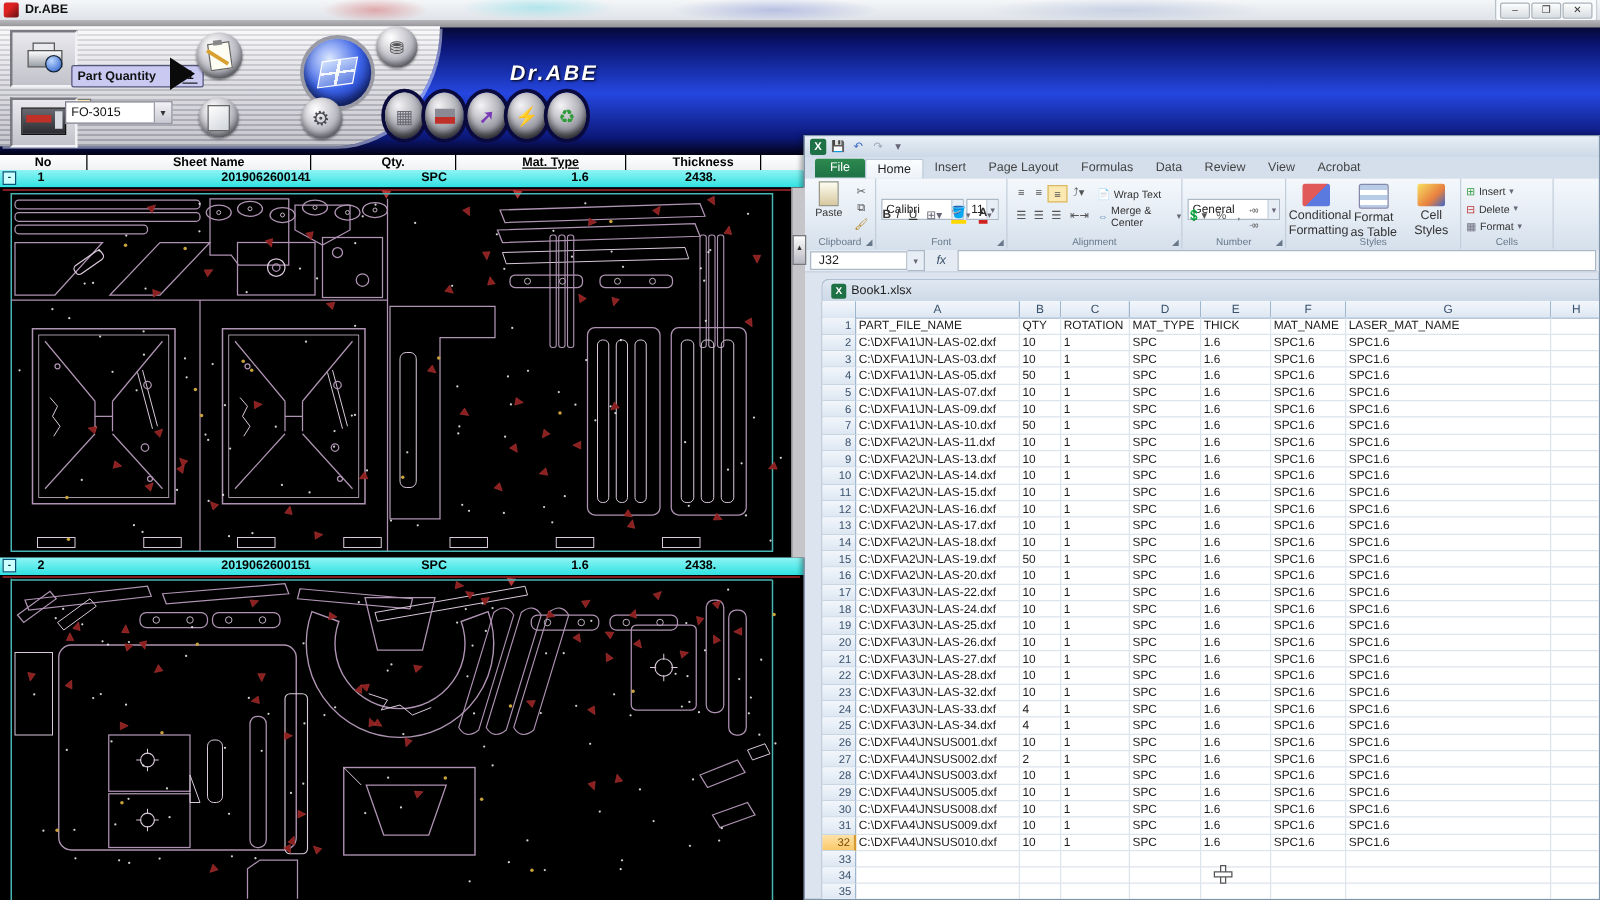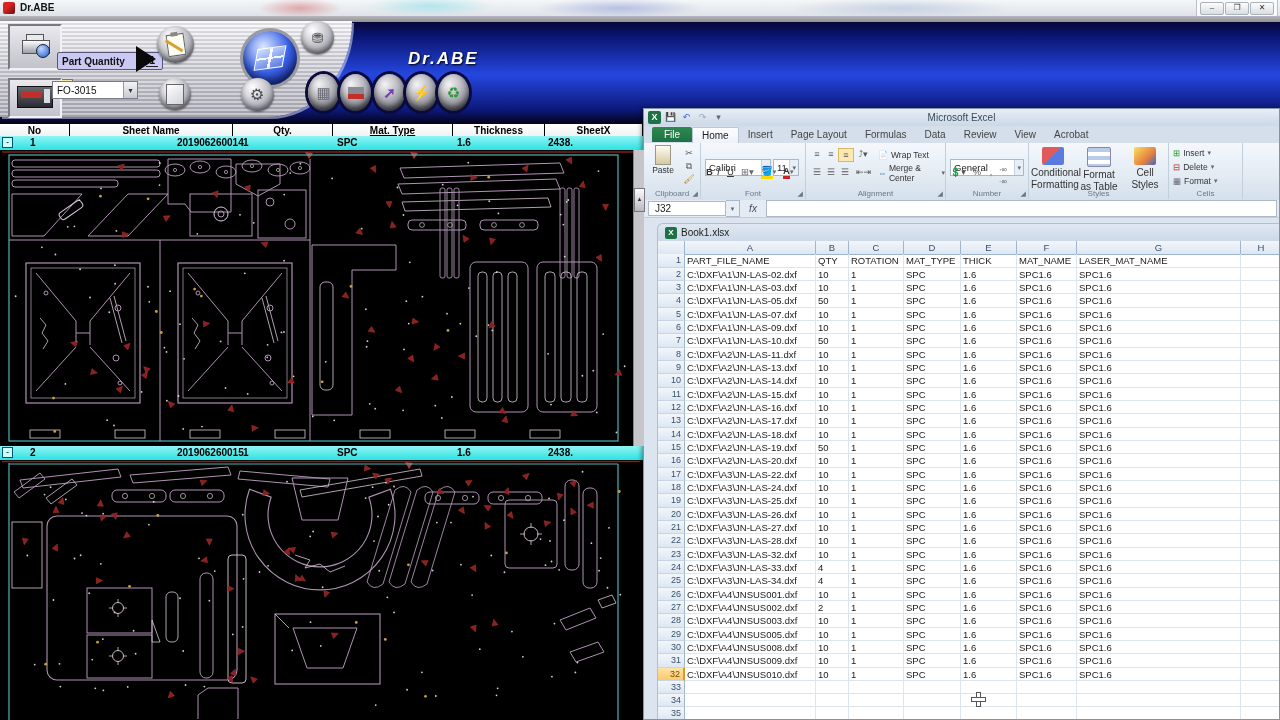--- a/index.html
+++ b/index.html
@@ -75,21 +75,21 @@
     border:1px solid #111;position:relative;}
   .machine-glyph:before{content:"";position:absolute;left:3px;top:5px;width:20px;height:6px;background:#c03028;}
   .machine-glyph:after{content:"";position:absolute;right:2px;top:2px;width:6px;height:14px;background:#d8dce2;}
   .clip-glyph{width:16px;height:20px;background:#fdfdf4;border:1px solid #666;position:relative;transform:rotate(-8deg);}
   .clip-glyph:before{content:"";position:absolute;left:4px;top:-3px;width:7px;height:4px;background:#888;}
   .clip-glyph:after{content:"";position:absolute;left:-4px;top:9px;width:20px;height:3px;background:#d8a030;transform:rotate(40deg);}
   .sheet-glyph{width:16px;height:19px;background:linear-gradient(145deg,#ffffff,#d0d4da);border:1px solid #666;}
   .wrench-glyph{font-size:16px;color:#4a4a52;transform:rotate(-45deg);}
   
   .dgrid-head{position:absolute;left:0;top:123px;width:730px;height:13px;display:flex;
-    background:linear-gradient(#ffffff,#eef0f2);border-top:1px solid #04041c;border-bottom:1px solid #04041c;}
+    background:linear-gradient(#ffffff,#eef0f2);border-top:1px solid #04041c;border-bottom:1px solid #04041c;gap:16px;}
   .dgrid-head .dcol{height:13px;font-size:10px;font-weight:bold;color:#000;text-align:center;
     line-height:13px;border-right:1px solid #000;box-sizing:border-box;position:relative;}
   .sheetrow{position:absolute;left:0;width:643px;height:14px;background:linear-gradient(#8ff4f4,#2fe2e2);
     border-bottom:1px solid #04041c;font-size:10px;font-weight:bold;color:#000;}
   .sheetrow span{position:absolute;top:1px;}
   .collapse{position:absolute;left:2px;top:2px;width:9px;height:9px;border:1px solid #057;
     background:#cff;font-size:8px;line-height:7px;text-align:center;color:#033;}
   .nest{position:absolute;left:0;width:643px;background:#000;}
   .dscroll{position:absolute;left:633px;top:150px;width:10px;height:296px;background:#c6c6ca;z-index:4;
     border-left:1px solid #88888e;}
@@ -691,21 +691,20 @@
       <path d="M576.5225205083948,20.32681394197364 l7,1 l-3.5,5 z" fill="#8a2020" stroke="#b93737" stroke-width="0.4" transform="rotate(101 576.5225205083948 20.32681394197364)"></path>
       <path d="M338.3711893122509,173.33826016138227 l7,1 l-3.5,5 z" fill="#8a2020" stroke="#b93737" stroke-width="0.4" transform="rotate(124 338.3711893122509 173.33826016138227)"></path>
       <path d="M102.57867872322848,120.54659471686305 l7,1 l-3.5,5 z" fill="#8a2020" stroke="#b93737" stroke-width="0.4" transform="rotate(145 102.57867872322848 120.54659471686305)"></path>
       <path d="M550.8142685749634,62.071563730981 l7,1 l-3.5,5 z" fill="#8a2020" stroke="#b93737" stroke-width="0.4" transform="rotate(132 550.8142685749634 62.071563730981)"></path>
       <path d="M288.538305464917,88.21194029609298 l7,1 l-3.5,5 z" fill="#8a2020" stroke="#b93737" stroke-width="0.4" transform="rotate(345 288.538305464917 88.21194029609298)"></path>
       <path d="M232.49967240099778,222.51179261063774 l7,1 l-3.5,5 z" fill="#8a2020" stroke="#b93737" stroke-width="0.4" transform="rotate(208 232.49967240099778 222.51179261063774)"></path>
     </svg>
 
   <div class="xl">
     <div class="xl-title">
-      <span class="caption">Microsoft Excel</span>
       <span class="qat">
         <span class="q xlicon">X</span>
         <span class="q" style="color:#4466aa;">💾</span>
         <span class="q" style="color:#3a6ac0;">↶</span>
         <span class="q" style="color:#9aa6b4;">↷</span>
         <span class="q" style="color:#667;">▾</span>
       </span>
     </div>
     <div class="tabsrow" id="xltabs">
       <span class="filetab">File</span>

